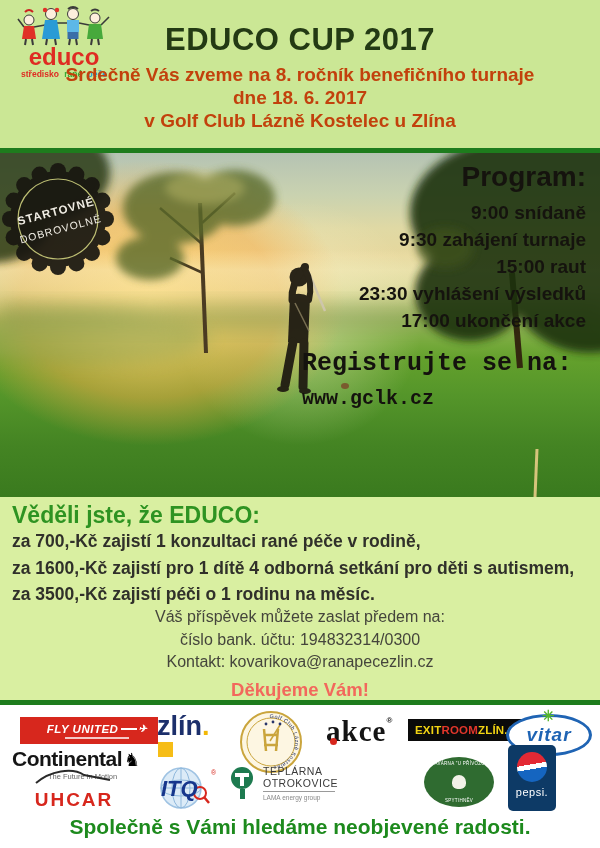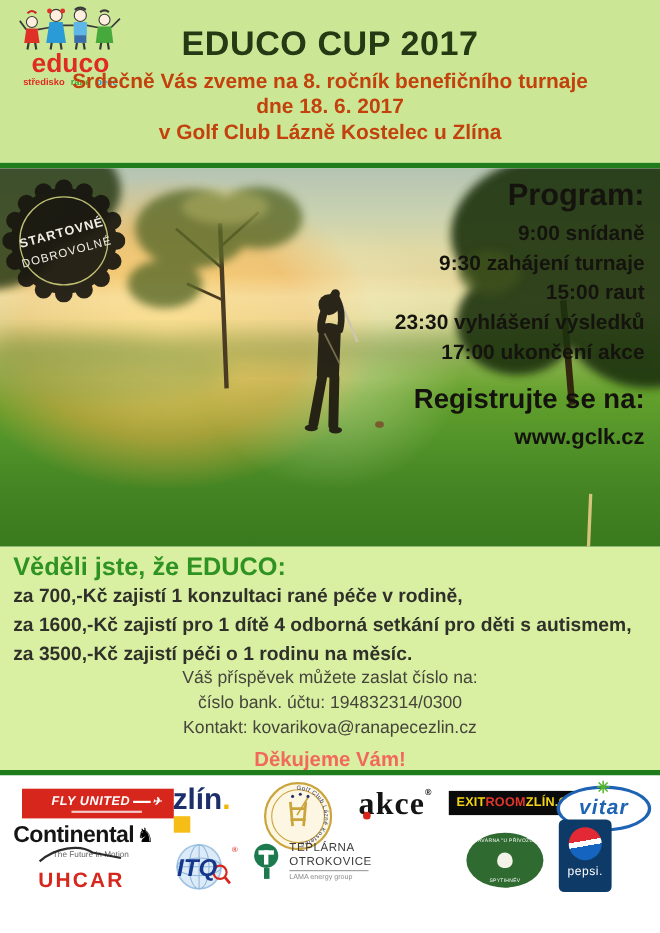--- a/index.html
+++ b/index.html
@@ -25,21 +25,21 @@
       linear-gradient(180deg, rgba(0,0,0,0) 28%, rgba(252,242,196,.45) 34%, rgba(250,238,184,.38) 41%, rgba(0,0,0,0) 49%),
       radial-gradient(ellipse 260px 190px at 150px 150px, rgba(255,216,122,.95), rgba(247,172,72,.5) 50%, rgba(247,172,72,0) 75%),
       radial-gradient(circle 170px at 300px 170px, rgba(255,246,205,.5), rgba(255,246,205,0) 72%),
       linear-gradient(180deg,#b5c3b3 0%,#c9d2b0 12%,#e0d9a4 22%,#e6d79c 30%,#cfd090 38%,#a9bd6a 46%,#7fae43 53%,#63a02c 60%,#55962a 70%,#448423 85%,#3a7a1e 100%);}
   .scene{position:absolute;left:0;top:0;width:600px;height:344px;}
   .badge{position:absolute;left:2px;top:10px;width:112px;height:112px;}
 
   .program{position:absolute;top:8px;right:14px;text-align:right;color:#15130e;}
   .program-title{font-size:28px;font-weight:bold;margin-bottom:6px;}
   .program-item{font-size:19px;font-weight:bold;line-height:27px;white-space:nowrap;}
-  .register{position:absolute;top:196px;right:14px;text-align:right;color:#14120e;}
+  .register{position:absolute;top:196px;right:28px;text-align:left;color:#14120e;font-family:Liberation Mono, monospace;}
   .register-label{font-size:25px;font-weight:bold;}
   .register-url{font-size:20px;font-weight:bold;margin-top:9px;}
   .photo-site{position:absolute;top:301px;right:14px;font-size:16px;color:#f3f3ec;letter-spacing:.3px;}
 
   
   .info{position:absolute;left:0;top:497px;width:600px;height:203px;background:#d9efa1;}
   .info-heading{position:absolute;left:12px;top:5px;margin:0;font-size:23px;font-weight:bold;color:#2e9322;}
   .facts{position:absolute;left:12px;top:31px;font-size:17.5px;font-weight:bold;color:#30302a;line-height:26.5px;}
   .payment{position:absolute;left:0;top:109px;width:600px;text-align:center;
     font-size:16px;color:#45453c;line-height:22.5px;}
@@ -273,21 +273,21 @@
   </div>
 
   <section class="info">
     <h2 class="info-heading">Věděli jste, že EDUCO:</h2>
     <div class="facts">
       <div>za 700,-Kč zajistí 1 konzultaci rané péče v rodině,</div>
       <div>za 1600,-Kč zajistí pro 1 dítě 4 odborná setkání pro děti s autismem,</div>
       <div>za 3500,-Kč zajistí péči o 1 rodinu na měsíc.</div>
     </div>
     <div class="payment">
-      <div>Váš příspěvek můžete zaslat číslo na:</div>
+      <div>Váš příspěvek můžete zaslat předem na:</div>
       <div>číslo bank. účtu: 194832314/0300</div>
       <div>Kontakt: kovarikova@ranapecezlin.cz</div>
     </div>
     <div class="thanks">Děkujeme Vám!</div>
   </section>
 
   <div class="divider d2"></div>
 
   <footer class="sponsors">
 
@@ -382,15 +382,16 @@
       <div class="kav-txt">KAVÁRNA "U PŘÍVOZU"</div>
       <div class="kav-fig"></div>
       <div class="kav-txt">SPYTIHNĚV</div>
     </div>
 
     <div class="lg pepsi">
       <div class="pepsi-ball"></div>
       <div class="pepsi-text">pepsi.</div>
     </div>
 
+    <div class="sponsor-tagline">Společně s Vámi hledáme neobjevené radosti.</div>
   </footer>
 
 </div>
 
 </body></html>

